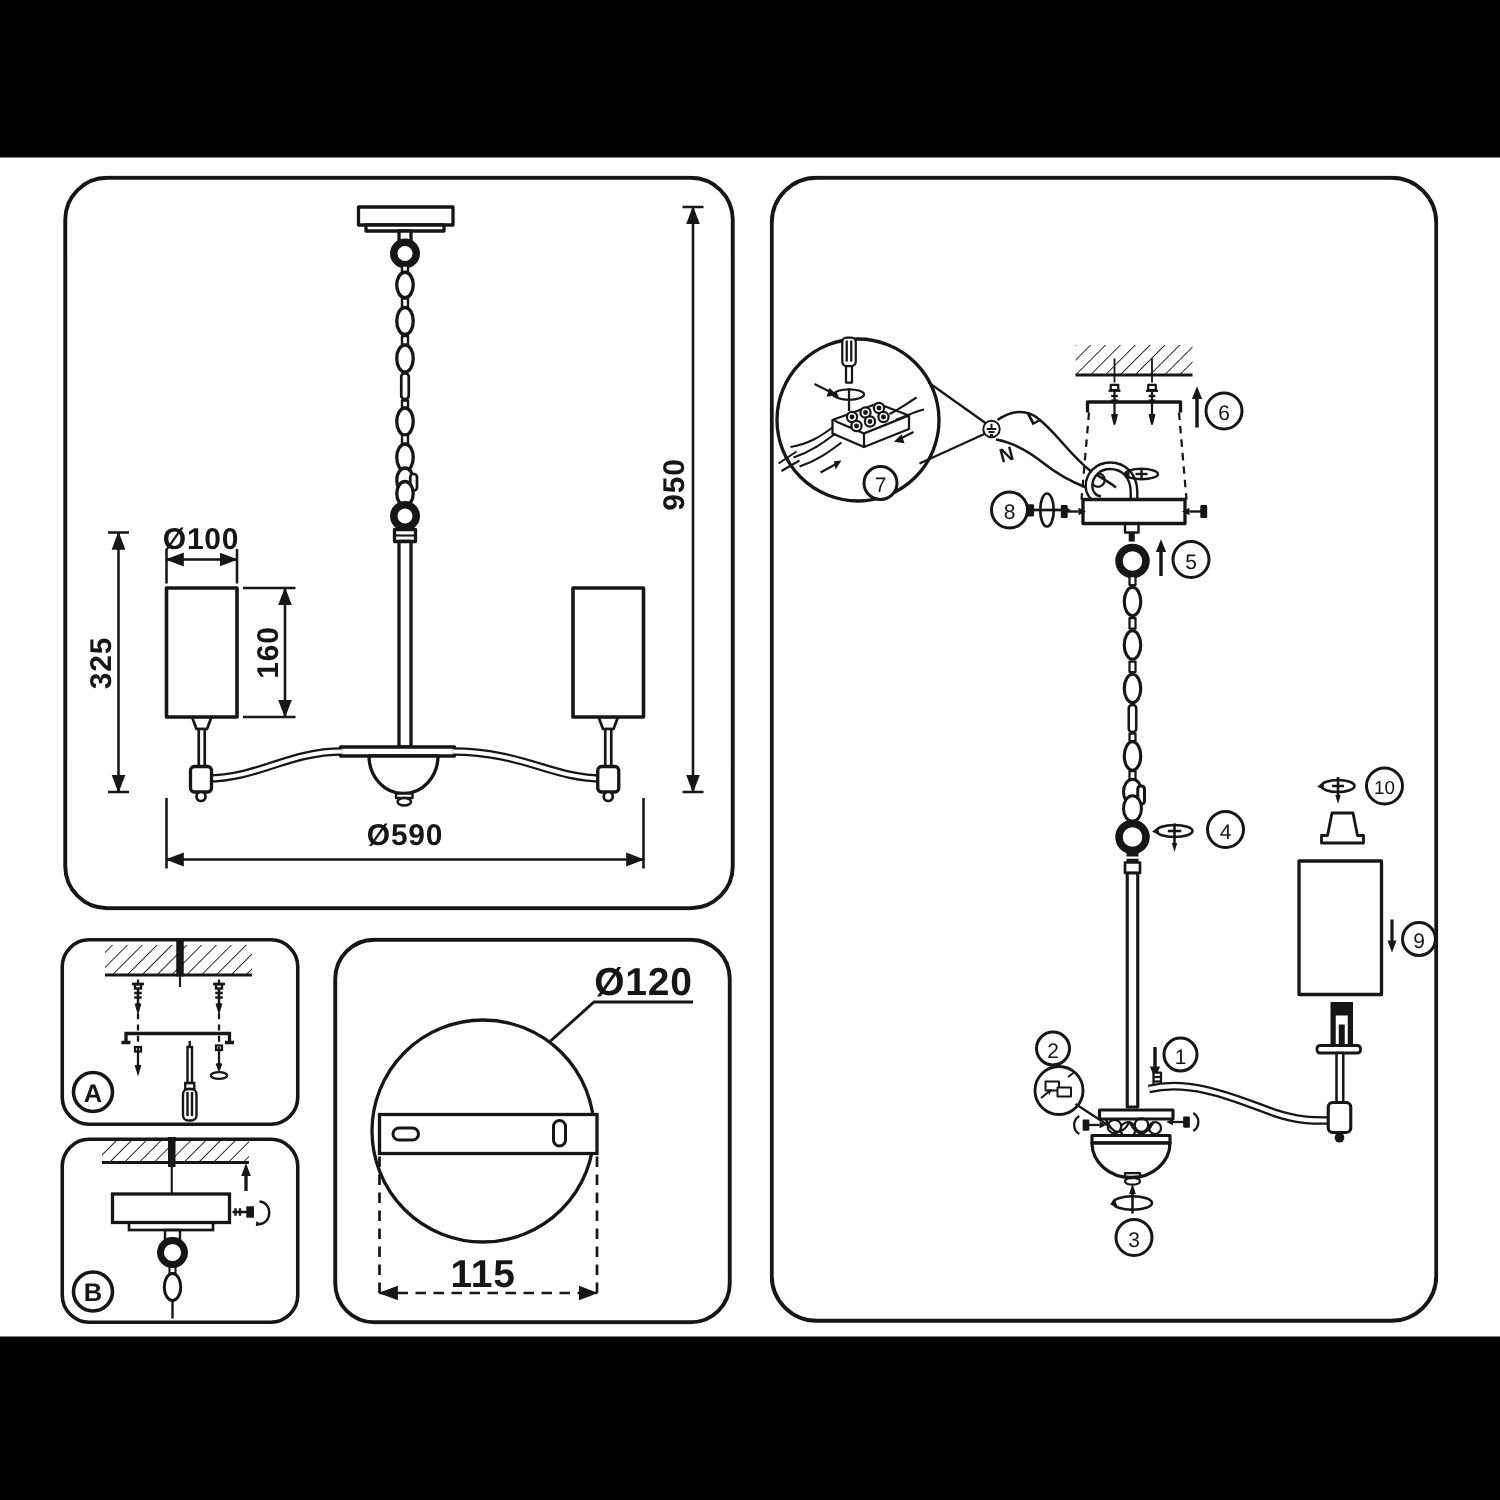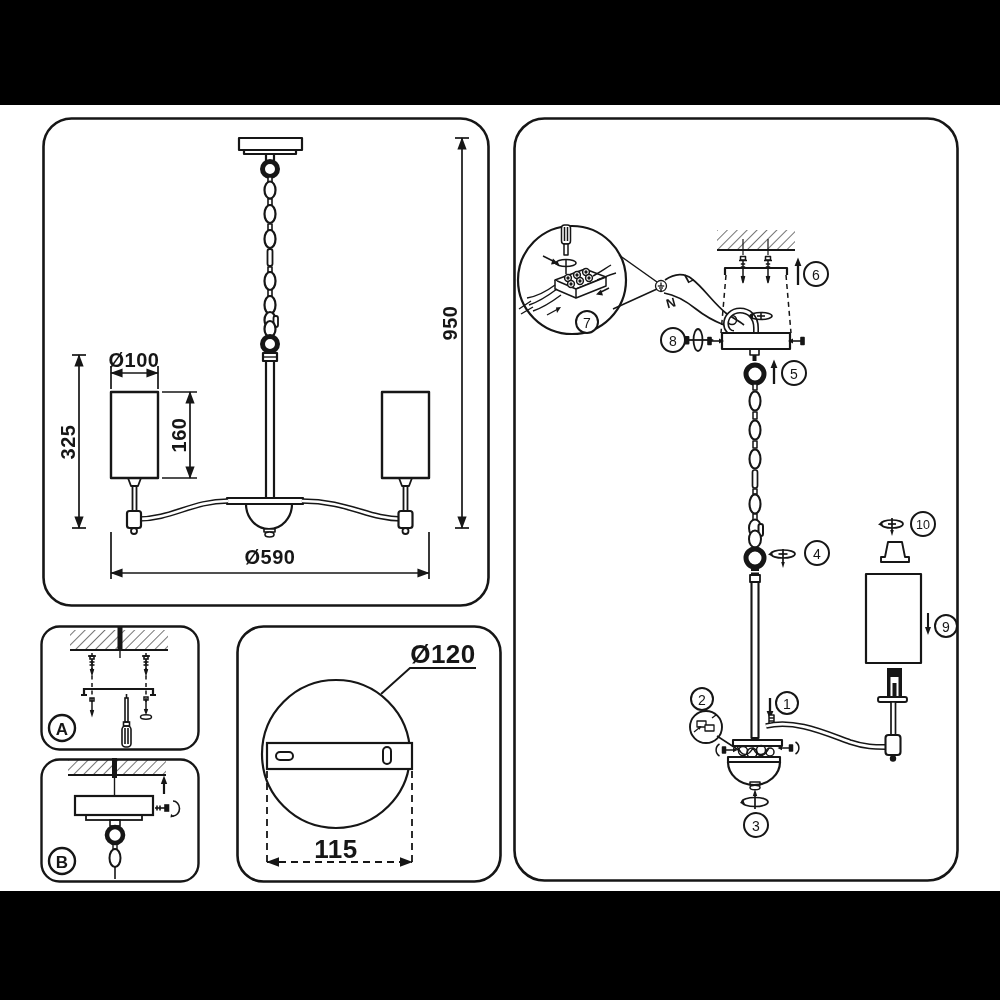--- a/index.html
+++ b/index.html
@@ -225,21 +225,21 @@
         <circle cx="75" cy="77" r="8" fill="none" stroke-width="4.6"></circle>
         <rect x="73" y="86" width="4" height="5" stroke-width="1.4"></rect>
         <ellipse cx="75" cy="100" rx="5.5" ry="9" stroke-width="2"></ellipse>
         <line x1="75" y1="109" x2="75" y2="121" stroke-width="1.6"></line>
       </g>
       <circle cx="22" cy="103" r="13" fill="#fff" stroke="#161616" stroke-width="2.4"></circle>
       <text class="ab" x="22" y="104" text-anchor="middle" dominant-baseline="central">B</text>
     </svg>
   </div>
 
-  <div class="panel" style="left:222px;top:625px;margin-left:14px;">
+  <div class="panel" style="left:222px;top:625px;">
     <svg width="266" height="258" viewBox="0 0 266 258">
       <defs>
         <marker id="mC" viewBox="0 0 10 10" refX="8.5" refY="5" markerWidth="8" markerHeight="8" orient="auto-start-reverse">
           <path d="M0,1.6 L9,5 L0,8.4 Z" fill="#161616"></path>
         </marker>
       </defs>
       <rect x="1.5" y="1.5" width="263" height="255" rx="26" fill="#fff" stroke="#161616" stroke-width="2.6"></rect>
       <g stroke="#161616" fill="none">
         <circle cx="100" cy="129" r="74" stroke-width="2.2"></circle>
         <rect x="31" y="118" width="145" height="26" fill="#fff" stroke-width="2.2"></rect>

